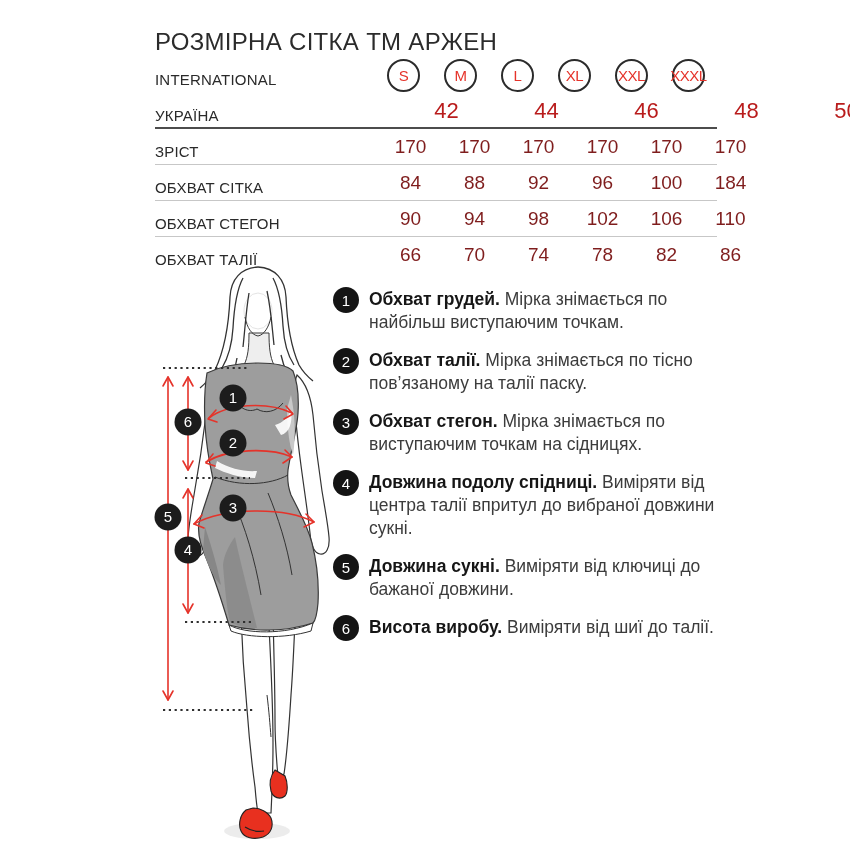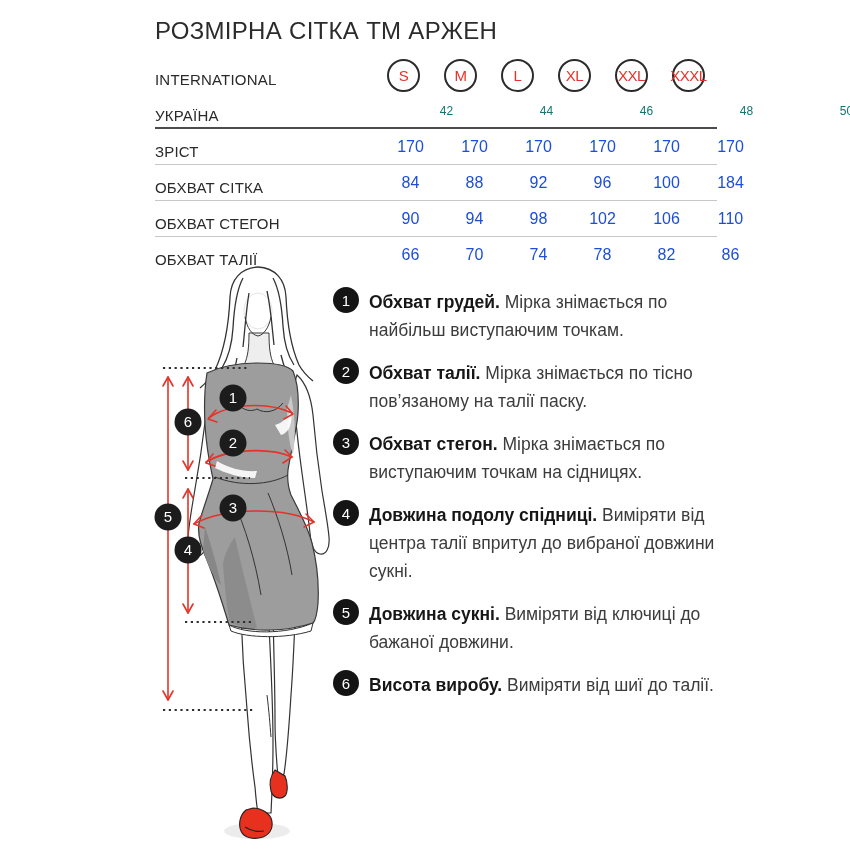--- a/index.html
+++ b/index.html
@@ -2,52 +2,52 @@
 <html><head>
 <meta charset="utf-8">
 <style>
   html,body{margin:0;padding:0;}
   body{
     width:850px;height:850px;background:#ffffff;position:relative;overflow:hidden;
     font-family:"Liberation Sans","DejaVu Sans",sans-serif;color:#2a2a2a;
   }
   
   .page-title{
-    position:absolute;left:155px;top:17px;margin:0;
+    position:absolute;left:155px;top:28px;margin:0;
     font-size:24px;font-weight:500;letter-spacing:.3px;color:#2b2b2b;white-space:nowrap;
   }
   
   .size-table{position:absolute;left:155px;top:55px;width:562px;}
   .grid{display:grid;grid-template-columns:220px repeat(6,57px);align-items:center;}
   .sizes-row{height:40px;}
   .ua-row{height:32px;gap:43px;}
   .rlabel{font-size:15px;color:#2a2a2a;letter-spacing:.2px;margin-top:9px;}
   .cell{text-align:center;}
   .size-circle{
     display:inline-flex;align-items:center;justify-content:center;
     width:33px;height:33px;border:2px solid #2b2b2b;border-radius:50%;
     box-sizing:border-box;background:#fff;color:#e5332a;font-size:15px;
     letter-spacing:-.5px;white-space:nowrap;overflow:visible;
   }
-  .ua-val{font-size:12px;color:#0f766e;}
+  .ua-val{font-size:22px;color:#b91c1c;}
   .tbody{border-top:2px solid #4c4c4c;}
   .trow{height:35px;gap:7px;}
   .trow + .trow{border-top:1px solid #c7c7c7;}
-  .val{font-size:16px;color:#1d4ed8;}
+  .val{font-size:19px;color:#7f1d1d;}
   
   .figure-wrap{position:absolute;left:145px;top:265px;width:195px;height:585px;}
   .figure-wrap svg{display:block;width:195px;height:585px;}
   
   .legend{position:absolute;left:333px;top:288px;width:400px;display:flex;flex-direction:column;gap:15px;}
   .legend-item{display:flex;align-items:flex-start;}
   .num-badge{
     flex:0 0 26px;width:26px;height:26px;border-radius:50%;background:#141414;color:#fff;
     display:inline-flex;align-items:center;justify-content:center;font-size:15px;margin-top:-1px;
   }
-  .legend-text{margin:0 0 0 10px;width:352px;font-size:17.5px;line-height:28px;color:#3c3c3c;}
+  .legend-text{margin:0 0 0 10px;width:352px;font-size:17.5px;line-height:23px;color:#3c3c3c;}
   .legend-text b{color:#161616;font-weight:700;}
 </style>
 </head>
 <body>
 
 <h1 class="page-title">РОЗМІРНА СІТКА ТМ АРЖЕН</h1>
 
 <div class="size-table">
   <div class="grid sizes-row">
     <div class="rlabel">INTERNATIONAL</div>

